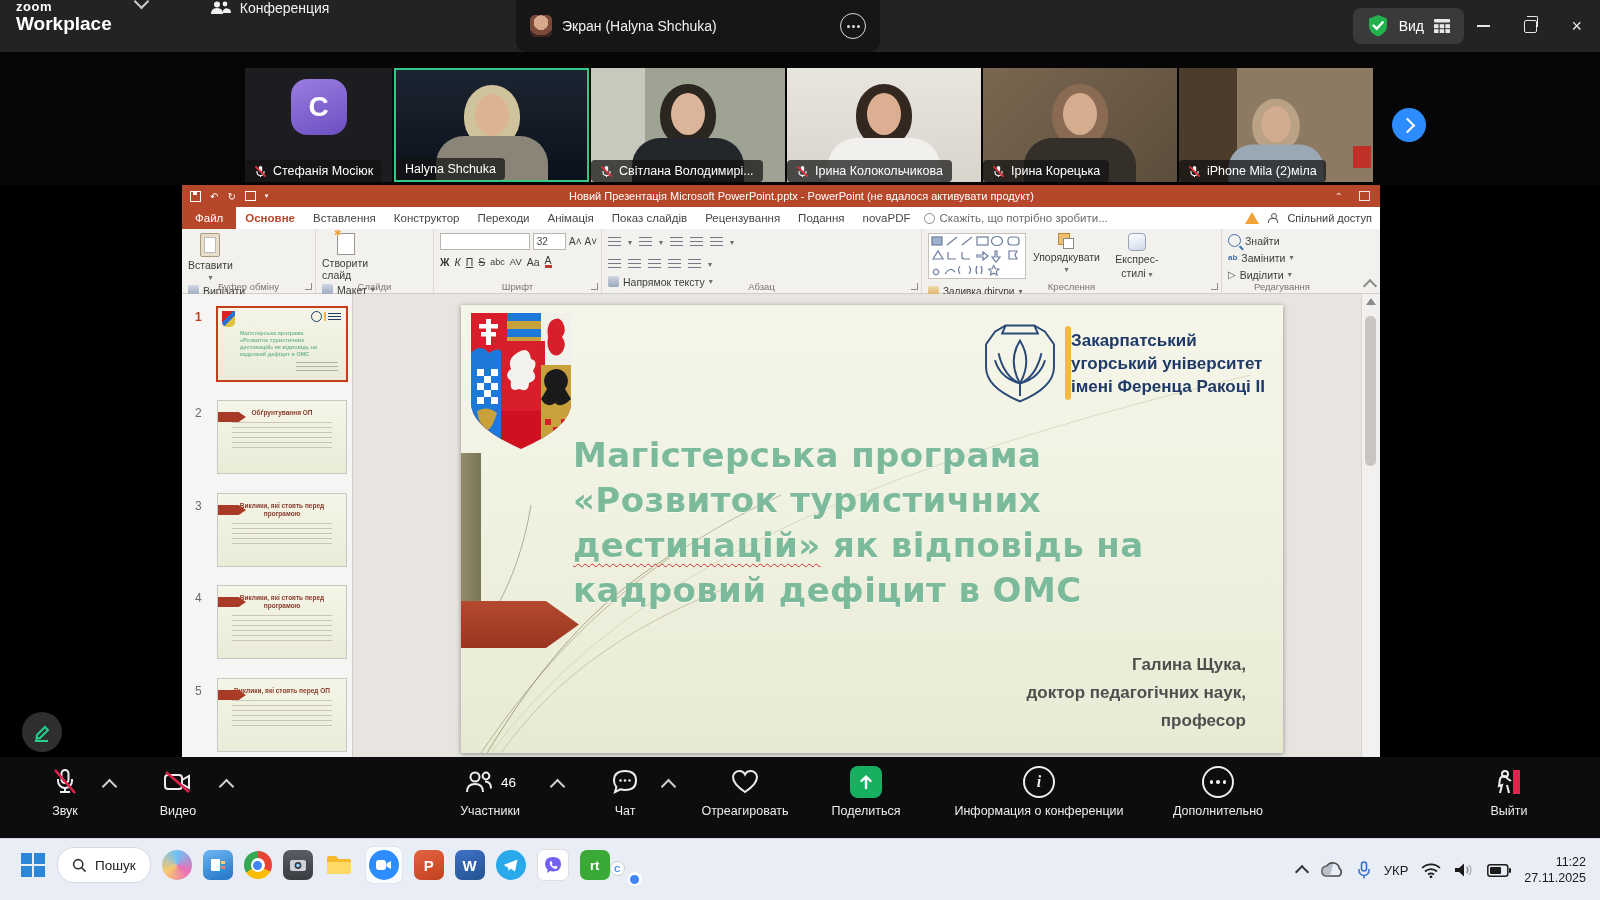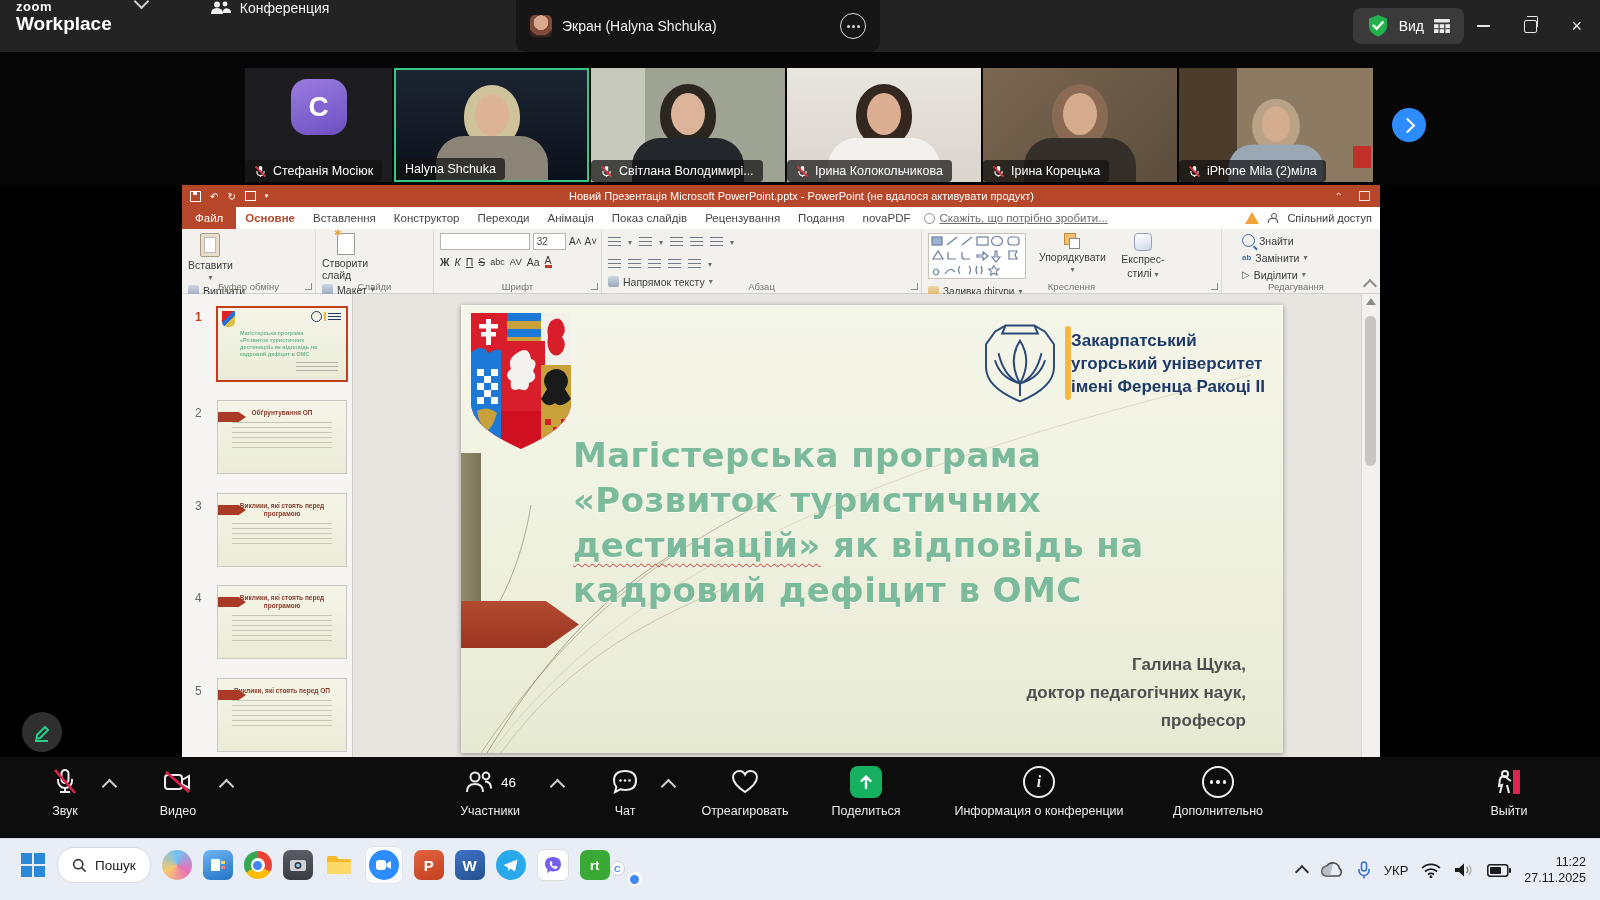--- a/index.html
+++ b/index.html
@@ -45,21 +45,21 @@
   .qat{display:flex;gap:9px;margin-left:8px;align-items:center;font-size:10px;color:#fff;}
   .floppy{width:9px;height:9px;border:1px solid #fff;position:relative;}
   .floppy::before{content:"";position:absolute;left:2px;top:0;width:4px;height:3px;background:#fff;}
   .ppt-title{flex:1;text-align:center;white-space:nowrap;overflow:hidden;font-size:11px;}
   .ppt-winbtns{margin-right:10px;display:flex;gap:16px;opacity:.85;font-size:10px;}
   .pwb{width:9px;height:8px;border:1px solid #fff;display:inline-block;}
   .ppt-tabs{height:22px;background:#fff;display:flex;align-items:stretch;font-size:11.5px;color:#454545;position:relative;flex:0 0 auto;}
   .ptab{padding:0 9px;display:flex;align-items:center;}
   .ptab.file{background:#B7472A;color:#fff;padding:0 13px;}
   .ptab.active{color:#B7472A;font-weight:bold;}
-  .tellme{display:flex;align-items:center;gap:5px;color:#6b6b6b;margin-left:4px;text-decoration:underline;}
+  .tellme{display:flex;align-items:center;gap:5px;color:#6b6b6b;margin-left:4px;}
   .bulb{width:9px;height:9px;border:1px solid #8a8a8a;border-radius:50%;position:relative;}
   .share-right{position:absolute;right:8px;top:0;height:100%;display:flex;align-items:center;gap:9px;font-size:11px;color:#3a3a3a;}
   .warn-tri{width:0;height:0;border-left:7px solid transparent;border-right:7px solid transparent;border-bottom:12px solid #F2A33A;position:relative;}
   .person-ic{width:10px;height:10px;position:relative;}
   .person-ic::before{content:"";position:absolute;left:3px;top:0;width:4px;height:4px;border-radius:50%;border:1px solid #555;}
   .person-ic::after{content:"";position:absolute;left:0;bottom:0;width:8px;height:4px;border:1px solid #555;border-bottom:none;border-radius:4px 4px 0 0;}
   
   .ribbon{height:64px;background:#f3f1ee;border-bottom:1px solid #d2cfcb;display:flex;position:relative;flex:0 0 auto;}
   .rg{position:relative;border-right:1px solid #ddd9d4;box-sizing:border-box;padding:4px 4px 14px 6px;flex:0 0 auto;}
   .glabel{position:absolute;bottom:1px;left:0;width:100%;text-align:center;font-size:9.5px;color:#7b756e;}
@@ -462,21 +462,21 @@
                 <path d="M66,17 v6 h3 l-4,5 l-4,-5 h3 v-6 z" transform="translate(2,0)"></path>
                 <path d="M80,17 h8 l-2,4 l2,4 h-8 z"></path>
               <path d="M4,38 q3,-6 6,0 q-3,6 -6,0"></path>
                 <path d="M16,40 q5,-8 10,-2"></path>
                 <path d="M31,32 q-3,4 0,8"></path>
                 <path d="M40,32 q3,4 0,8"></path>
                 <path d="M48,32 q-2,4 0,8 M52,32 q2,4 0,8"></path>
                 <path d="M64,33 l1.8,3.6 l4,.4 l-3,2.6 l.9,3.9 l-3.7-2 l-3.7,2 l.9,-3.9 l-3,-2.6 l4,-.4 z" transform="scale(.9) translate(8,2)"></path>
             </g>
           </svg>
-          <span class="bigbtn" style="width:72px;margin-left:6px;">
+          <span class="bigbtn" style="width:72px;margin-left:0;">
               <span class="arrange-ic"></span>
               <span>Упорядкувати</span>
               <span class="dda">▾</span>
             </span>
           <span class="bigbtn" style="width:52px;">
               <span class="qs-ic"></span>
               <span>Експрес-</span>
               <span><span>стилі</span> <span class="dda">▾</span></span>
             </span>
           <span class="smallrows" style="font-size:10px;">
@@ -493,21 +493,21 @@
             <span class="srow">
                 <span class="mi teal"></span>
                 <span>Ефекти для фігур</span>
                 <span class="dda">▾</span>
               </span>
           </span>
           <span class="glabel">Креслення</span>
           <span class="dlg"></span>
         </div>
 
-        <div class="rg" style="width:120px;border-right:none;margin-left:14px;">
+        <div class="rg" style="width:120px;border-right:none;">
           <span class="smallrows">
             <span class="srow">
                 <span class="edit-ic"></span>
                 <span>Знайти</span>
               </span>
             <span class="srow">
                 <span style="font-size:8px;color:#3f6fae;font-weight:bold;">ab</span>
                 <span>Замінити</span>
                 <span class="dda">▾</span>
               </span>

